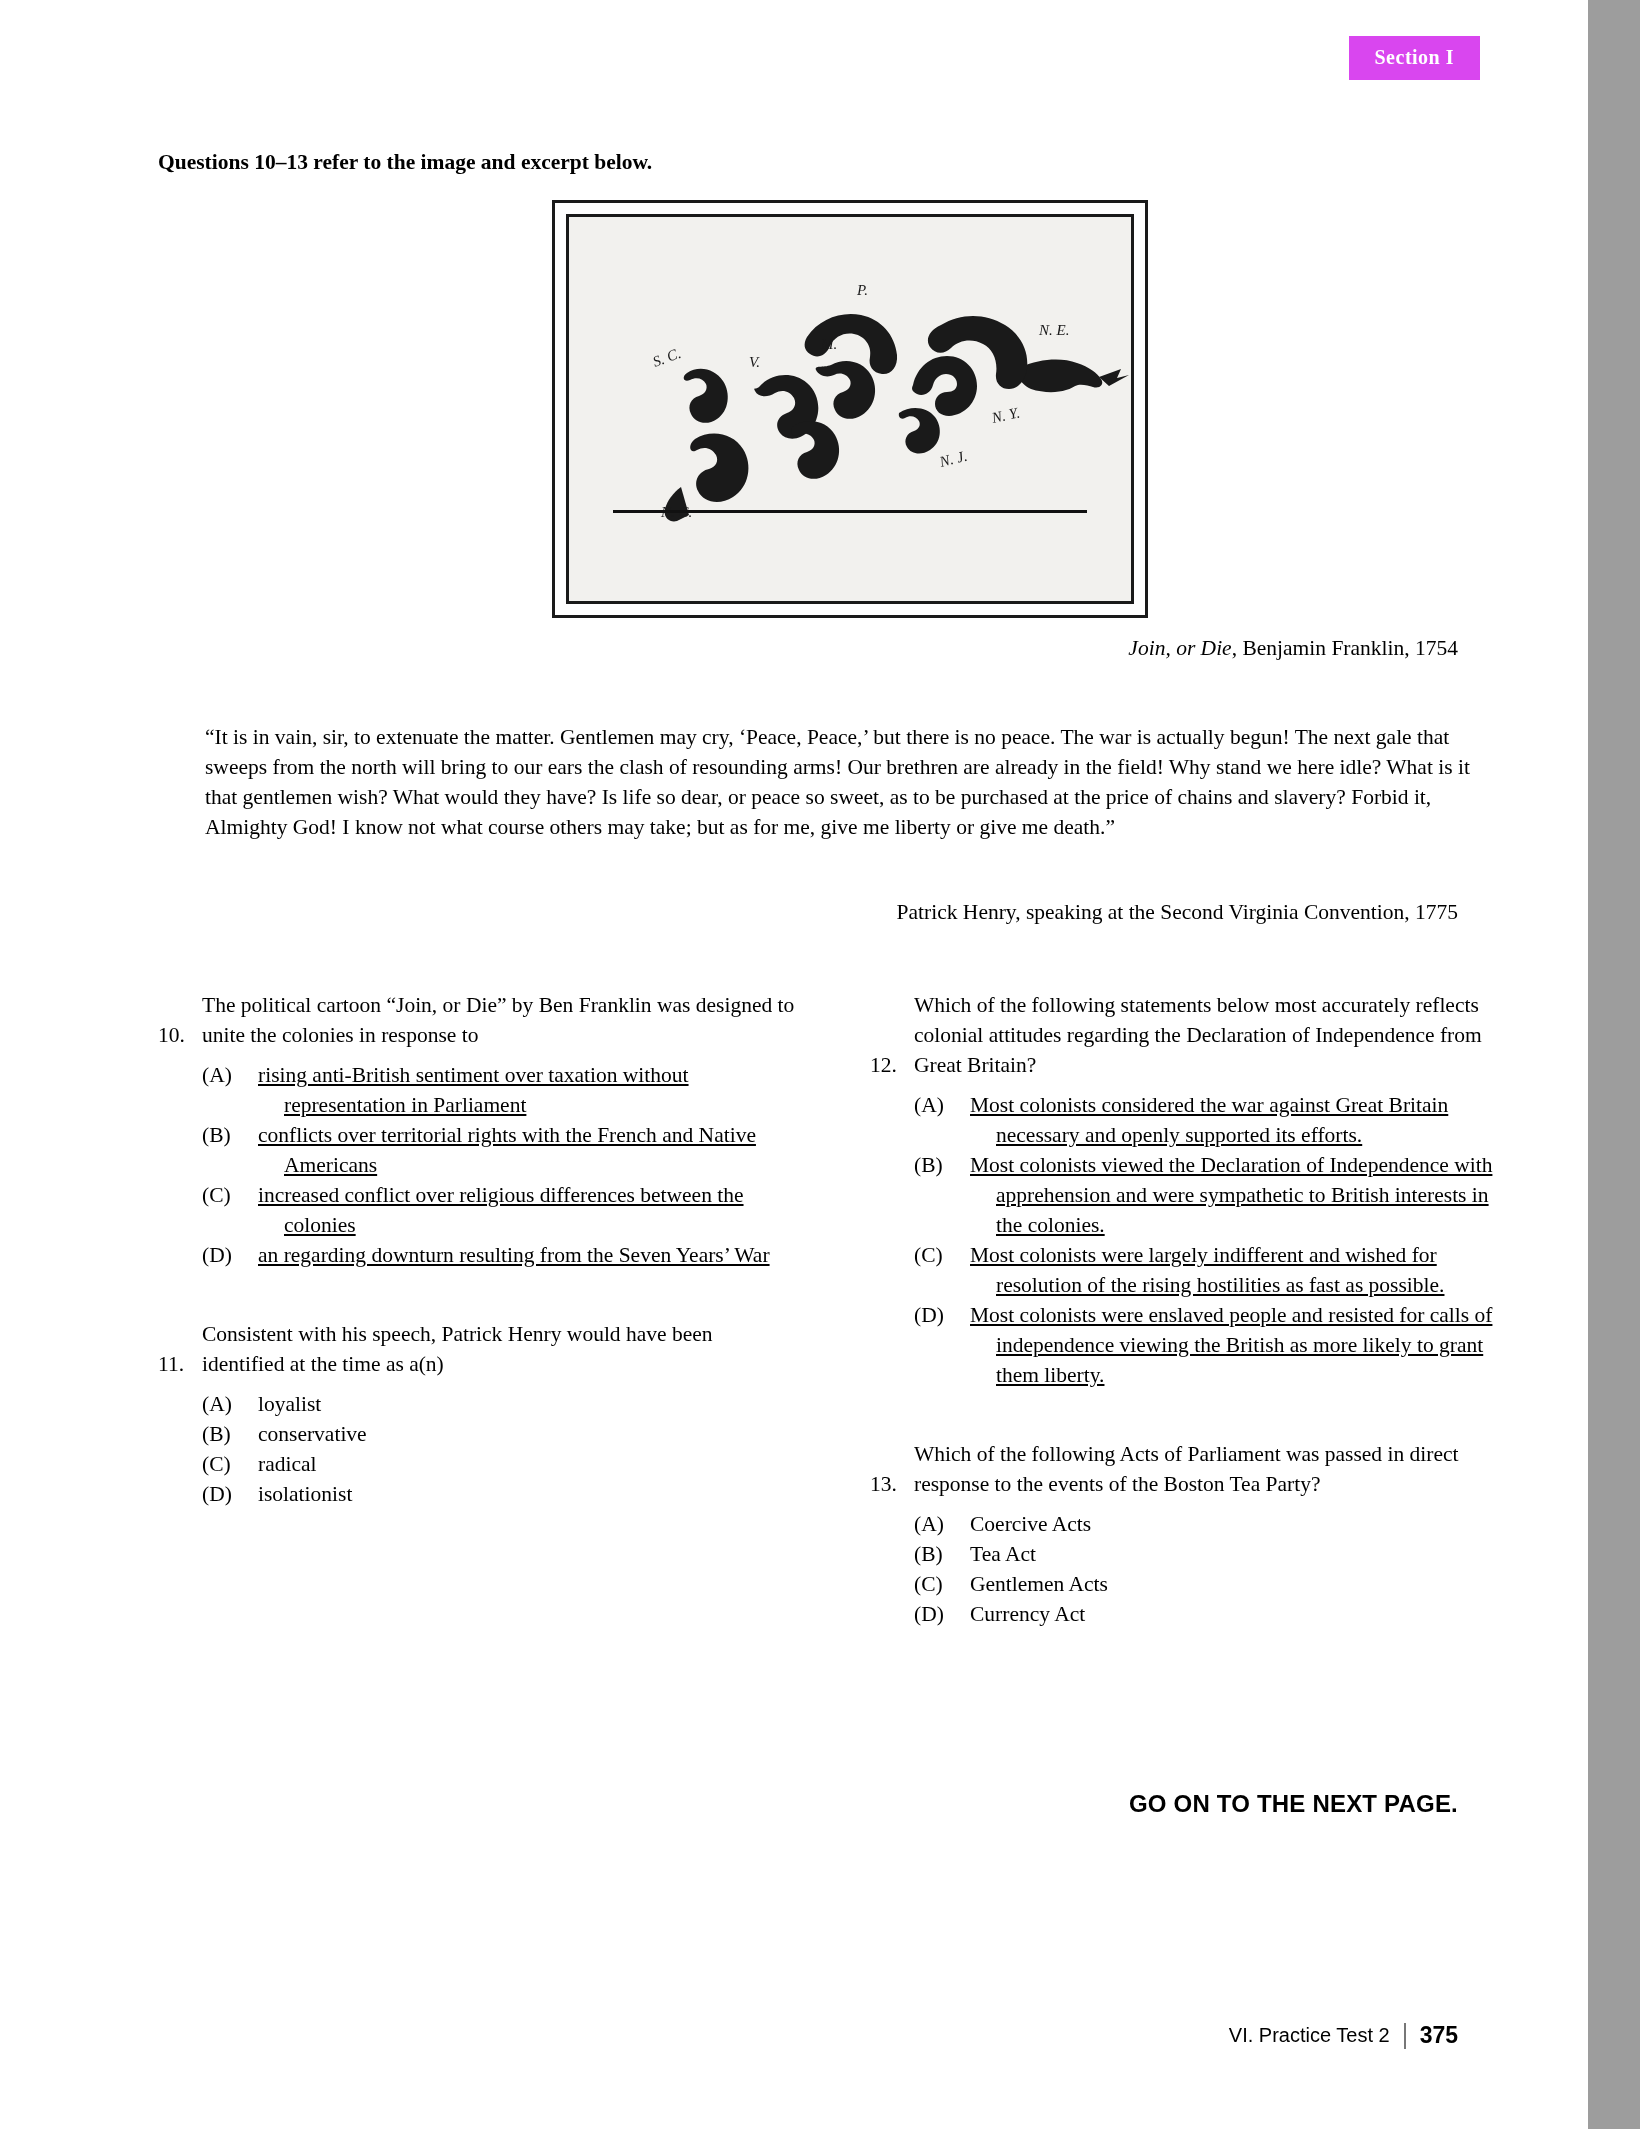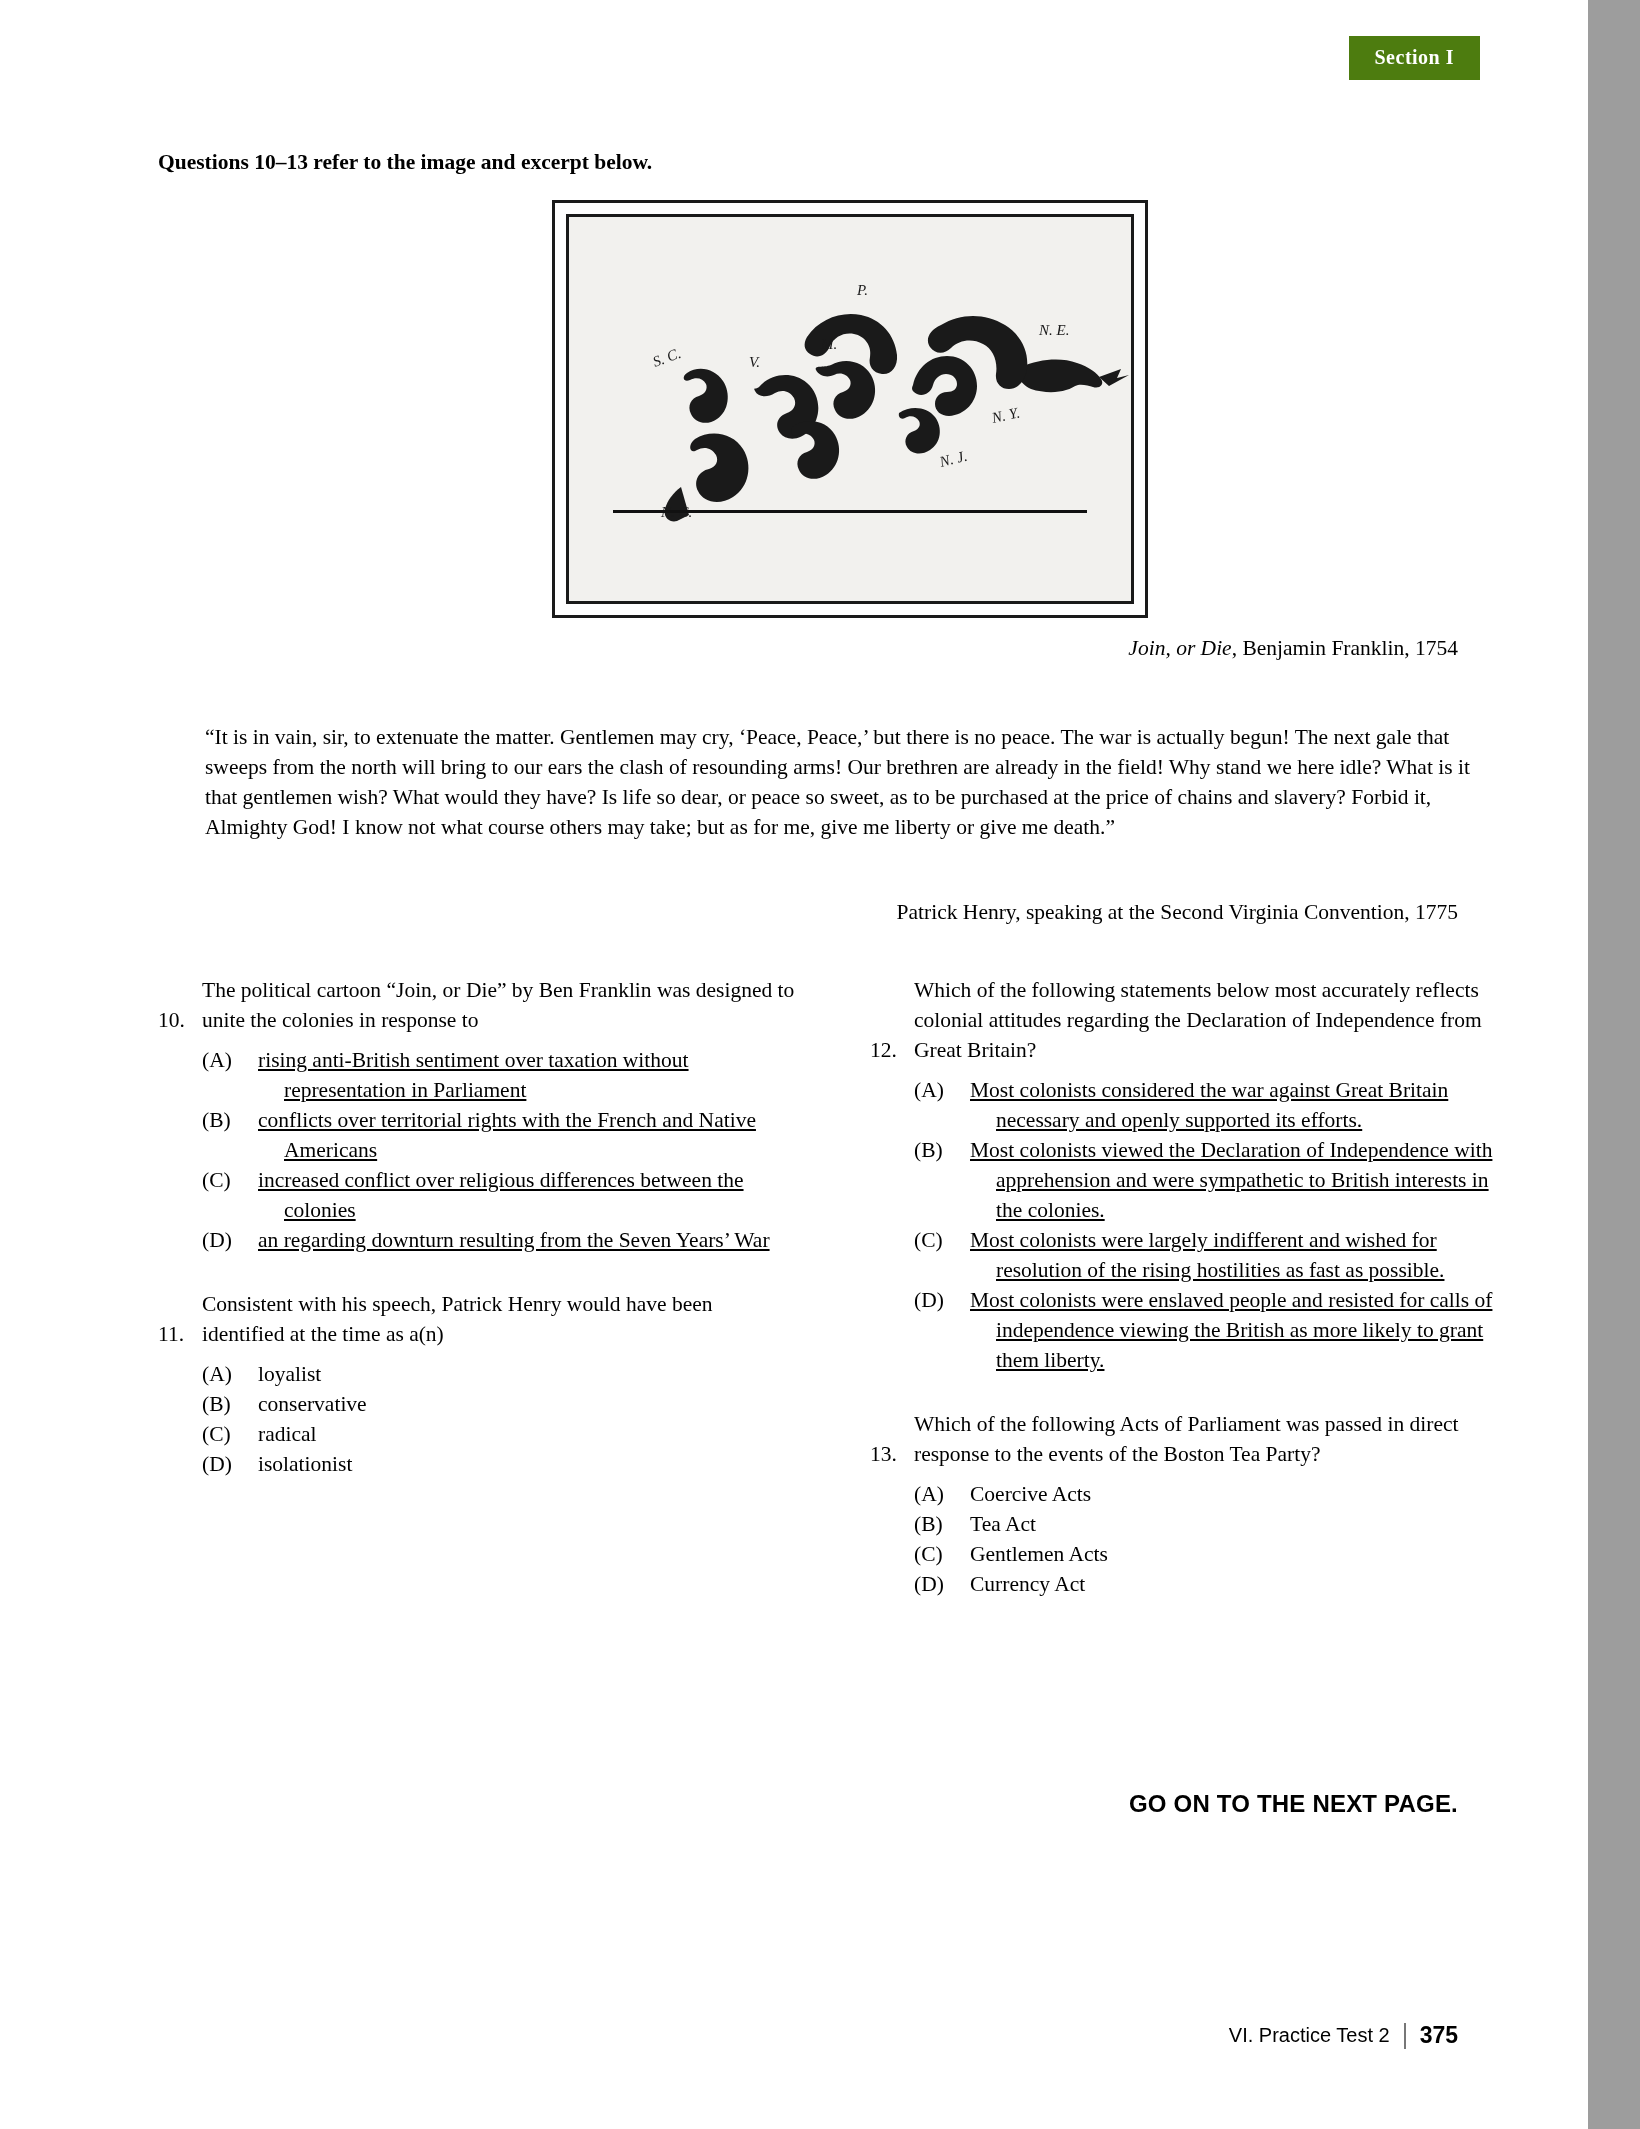--- a/index.html
+++ b/index.html
@@ -26,21 +26,21 @@
     position: absolute;
     right: 0; top: 0;
     width: 52px;
     height: 2129px;
     background: #9d9d9d;
   }
   .section-tab {
     position: absolute;
     right: 108px;
     top: 36px;
-    background: #4d7c0f;
+    background: #d946ef;
     color: #ffffff;
     font-family: "Liberation Serif", serif;
     font-weight: bold;
     font-size: 20px;
     letter-spacing: 0.5px;
     padding: 10px 26px 11px 26px;
     text-align: center;
   }
   .questions-head {
     position: absolute;
@@ -129,20 +129,21 @@
     display: flex;
     align-items: flex-end;
   }
   .q-num {
     width: 44px;
     flex: 0 0 44px;
     text-align: left;
   }
   .q-text {
     flex: 1 1 auto;
+    margin-top: 15px;
   }
   .choices {
     margin-top: 10px;
     margin-left: 44px;
   }
   .choice {
     display: flex;
     align-items: flex-start;
     margin-bottom: 0px;
   }

